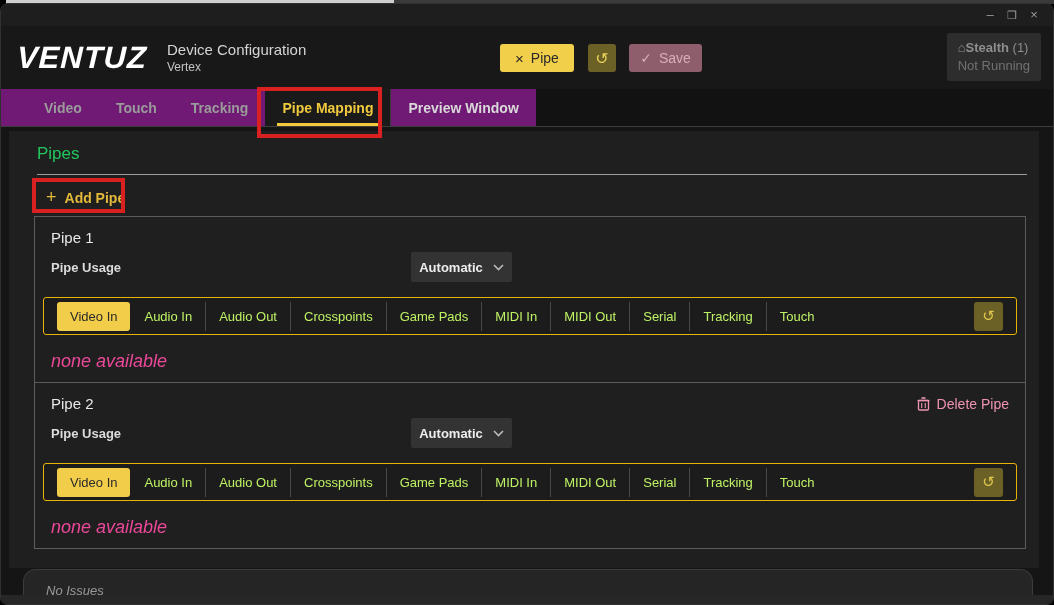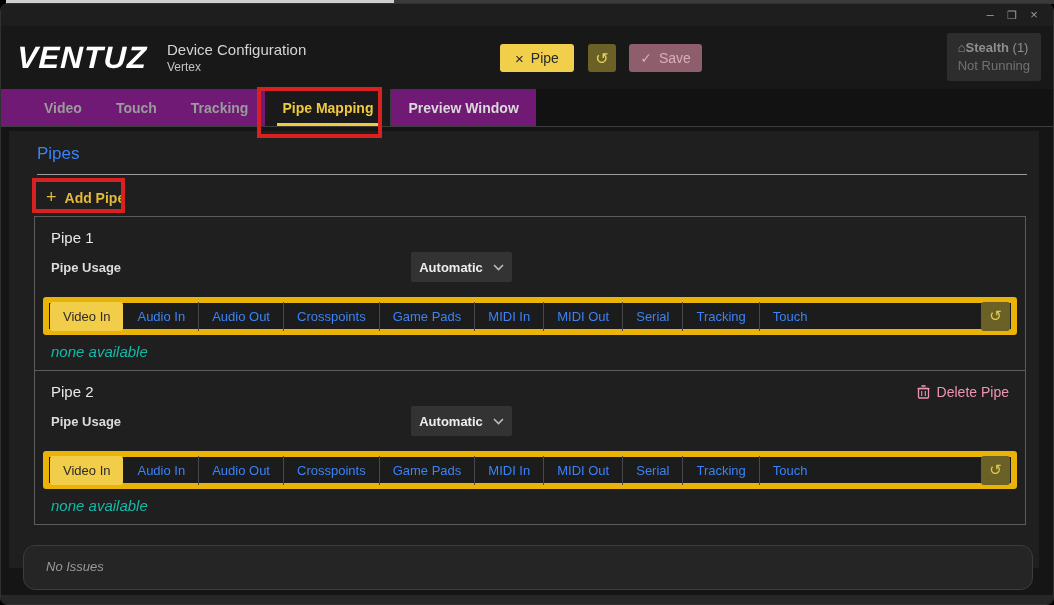--- a/index.html
+++ b/index.html
@@ -44,41 +44,41 @@
   
   .tabbar { height:38px; background:#121212; border-bottom:1px solid #3c3c3c; display:flex; }
   .tabs-strip { display:flex; background:#701a75; padding-left:26px; }
   .tab { padding:0 17px; display:flex; align-items:center; color:#9b9b9b; font-size:14px; font-weight:700; position:relative; cursor:pointer; }
   .tab.active { color:#f0c93e; background:#1a1a1a; }
   .tab.active::after { content:""; position:absolute; left:12px; right:12px; bottom:0; height:3px; background:#f0c93e; }
   .tab.bright { color:#d9d9d9; border-left:1px solid #3a3a3a; }
 
   
   .content { position:absolute; top:127px; left:8px; width:1030px; height:437px; background:#1f1f1f; }
-  .pipes-title { font-size:17px; color:#3b82f6; font-weight:400; margin:13px 0 10px 28px; }
+  .pipes-title { font-size:17px; color:#22c55e; font-weight:400; margin:13px 0 10px 28px; }
   .section-rule { border:none; border-top:1px solid #9c9c9c; margin:0 12px 0 28px; }
   .add-row { margin:12px 0 8px 37px; display:flex; align-items:center; gap:8px; color:#e2b93a; font-size:14px; font-weight:700; cursor:pointer; width:max-content; }
   .add-plus { font-size:18px; font-weight:400; }
 
   .pipe-panel { margin:0 13px 0 25px; border:1px solid #5c5c5c; background:#1f1f1f; padding:6px 8px 8px 8px; }
   .pipe-panel + .pipe-panel { border-top:none; }
   .pipe-head { display:flex; align-items:center; margin:6px 8px 0 8px; }
   .pipe-name { font-size:15px; color:#e8e8e8; }
   .delete-pipe { margin-left:auto; display:flex; align-items:center; gap:7px; color:#ef93b2; font-size:14px; cursor:pointer; }
   .usage-row { display:flex; align-items:center; margin:6px 8px 0 8px; }
   .usage-label { font-size:13px; font-weight:700; color:#dcdcdc; width:327px; }
   .dropdown { width:101px; height:30px; background:#333333; border-radius:2px; display:flex; align-items:center; justify-content:center; gap:10px; color:#eeeeee; font-size:13px; font-weight:700; cursor:pointer;margin-left:33px; }
   .dropdown svg { margin-top:1px; }
-  .subtab-strip { margin-top:15px; border:6px solid #eab308; border-radius:3px; background:#1c1c1c; display:flex; align-items:center; padding:1px; height:38px; }
-  .ptab { padding:7px 13px; font-size:13px; color:#3b82f6; cursor:pointer; white-space:nowrap; }
+  .subtab-strip { margin-top:15px; border:1px solid #eab308; border-radius:3px; background:#1c1c1c; display:flex; align-items:center; padding:13px; height:38px; }
+  .ptab { padding:7px 13px; font-size:13px; color:#bef264; cursor:pointer; white-space:nowrap; }
   .ptab + .ptab { border-left:1px solid #484848; }
   .ptab.active { background:#f2cd4a; color:#2a2a2a; border-radius:3px; }
   .ptab.after-active { border-left-color:transparent; }
   .strip-refresh { margin-left:auto; width:29px; height:29px; background:#6b6127; color:#e0c84e; border:none; border-radius:3px; font-size:15px; display:flex; align-items:center; justify-content:center; cursor:pointer; }
-  .none-available { margin:8px 0 2px 8px; font-size:15px; font-style:italic; color:#14b8a6; }
+  .none-available { margin:16px 0 2px 8px; font-size:18px; font-style:italic; color:#ec4899; }
 
   .issues-panel { margin:20px 6px 0 14px; border:1px solid #3c3c3c; border-radius:12px; background:#252525; padding:13px 14px 15px 22px; }
   .issues-text { font-size:13px; font-style:italic; color:#9a9a9a; }
 
   .window-bottom { position:absolute; bottom:0; left:0; right:0; height:9px; background:#272727; border-radius:0 0 7px 7px; }
 
   
   .annotation { position:absolute; border:4px solid #d92121; pointer-events:none; z-index:50; }
   .anno-tab { left:257px; top:87px; width:125px; height:51px; }
   .anno-add { left:32px; top:178px; width:93px; height:35px; }

